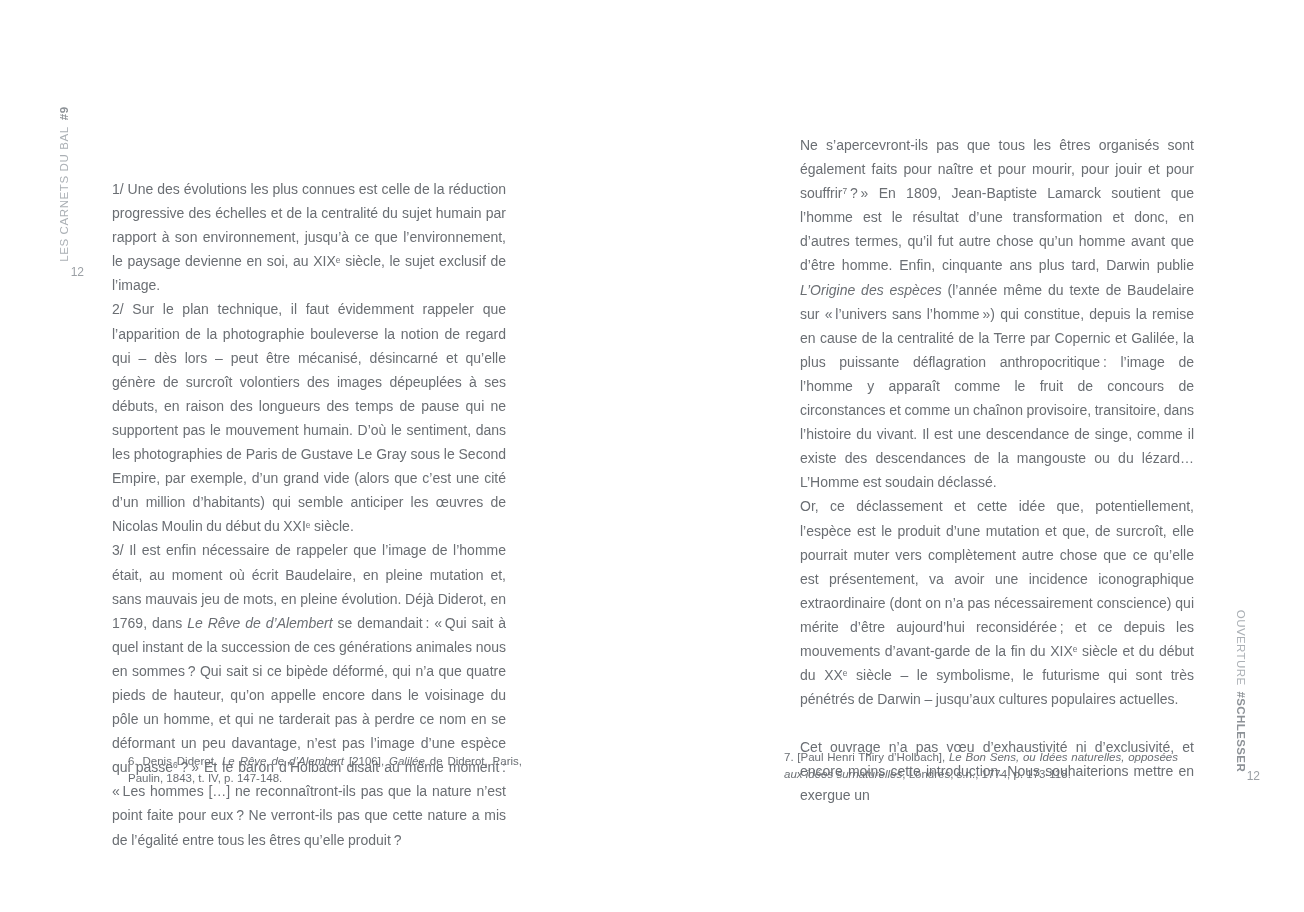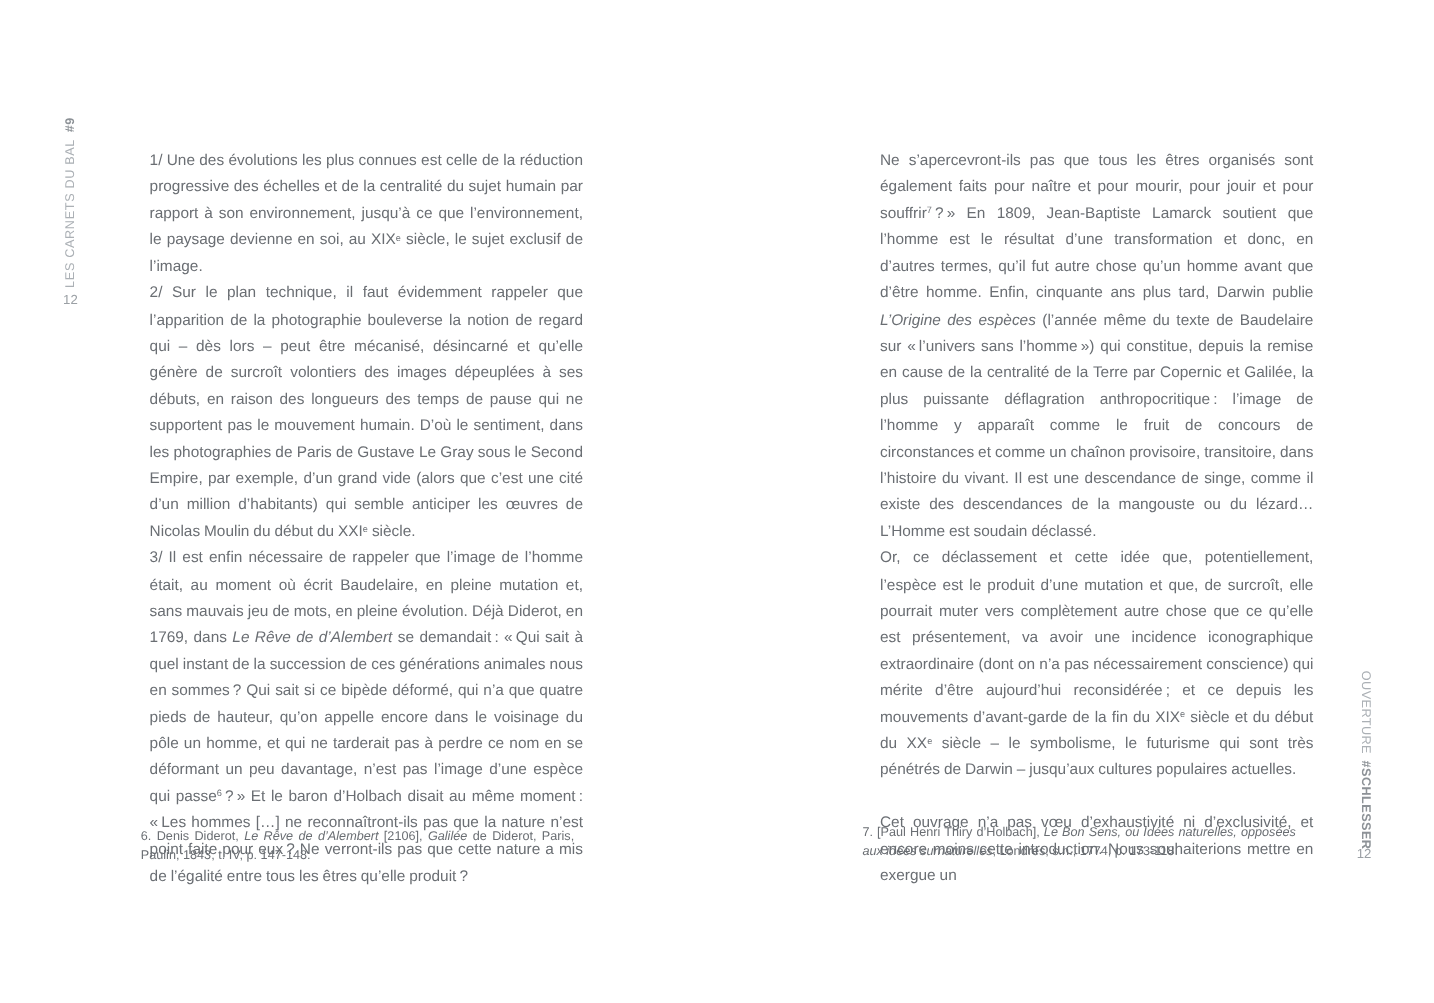--- a/index.html
+++ b/index.html
@@ -16,21 +16,21 @@
     font-family:"Liberation Sans","DejaVu Sans",sans-serif;
     color:var(--body-text);
     -webkit-font-smoothing:antialiased;
   }
   .spread{position:absolute;inset:0;}
   .text-col{
     position:absolute;top:133px;width:394px;
     font-size:14px;line-height:24.1px;
     text-align:justify;word-spacing:-0.3px;hyphens:manual;
   }
-  .text-col-left{left:136px;}
+  .text-col-left{left:112px;margin-top:44px;}
   .text-col-right{left:800px;}
   .para{margin:0;}
   .para-gap{margin-top:24px;}
   sup{
     font-size:60%;line-height:0;vertical-align:baseline;
     position:relative;top:-0.45em;
   }
   .footnote{
     position:absolute;width:394px;
     font-size:11.5px;line-height:17px;text-align:justify;
@@ -41,21 +41,21 @@
   .rh{
     position:absolute;width:200px;height:16px;line-height:16px;
     text-align:center;white-space:nowrap;
     font-size:11.5px;letter-spacing:0.6px;
     color:var(--sidebar-light);
   }
   .rh-left{left:-36px;top:176px;transform:rotate(-90deg);}
   .rh-right{left:1141px;top:683px;transform:rotate(90deg);letter-spacing:0.4px;}
   .rh-tag{font-weight:700;color:var(--sidebar-dark);margin-left:6px;}
   .pn{
-    position:absolute;width:40px;text-align:center;
+    position:absolute;width:40px;text-align:right;
     font-size:12px;color:var(--page-number);
   }
   .pn-left{left:44px;top:265px;}
   .pn-right{left:1220px;top:769px;}
 </style>
 </head>
 <body>
 
 <div class="spread">
 

